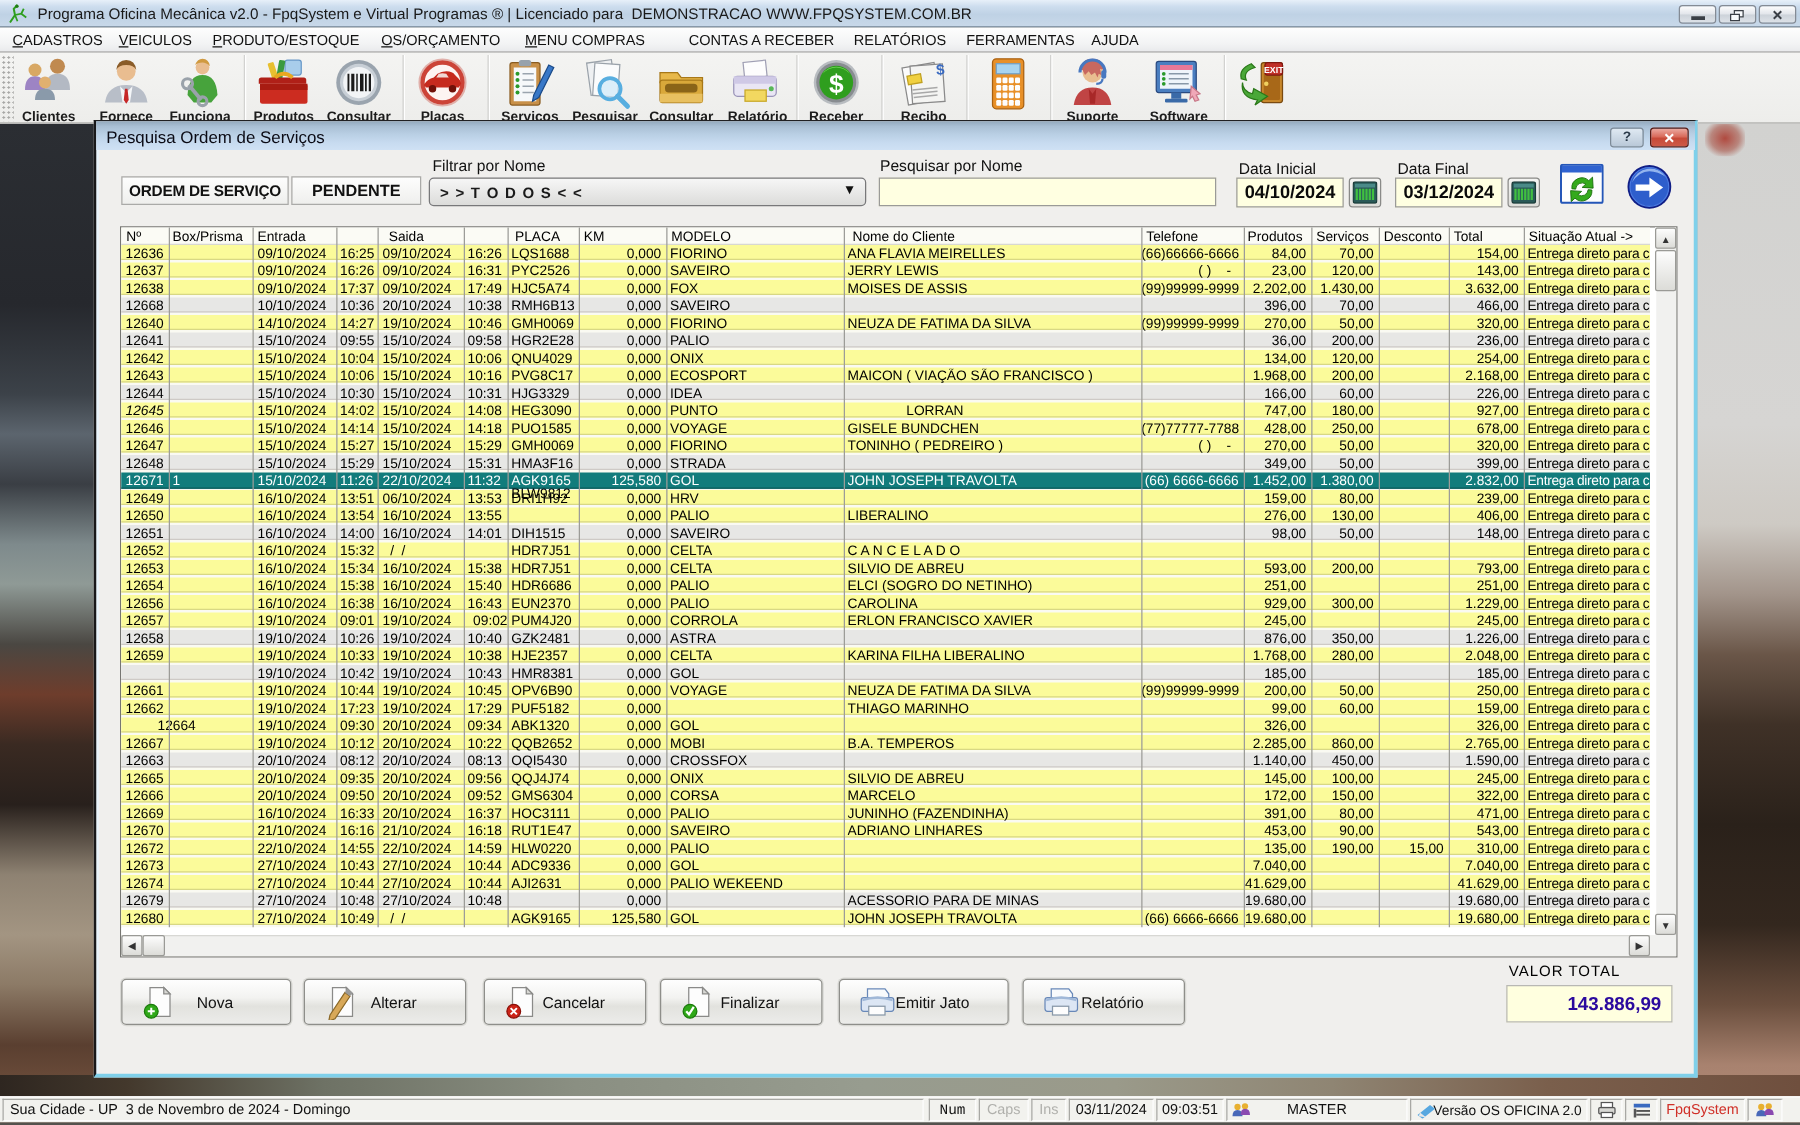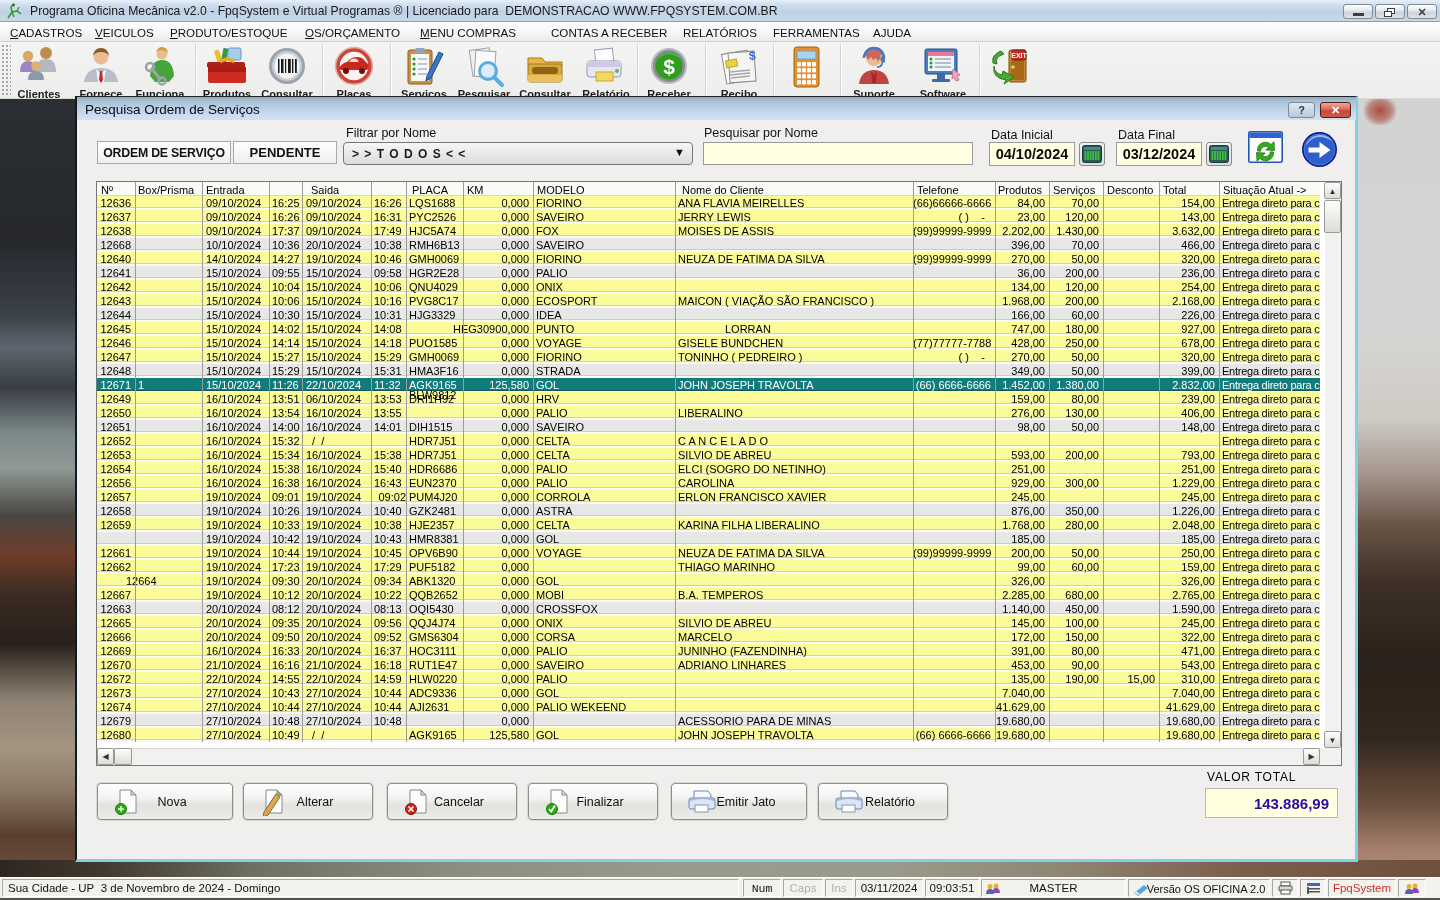--- a/index.html
+++ b/index.html
@@ -495,26 +495,26 @@
 <div class="tx" style="left:306px;top:309px;width:65px;overflow:hidden;font-size:11px;color:#000000;">15/10/2024</div>
 <div class="tx" style="left:374px;top:309px;width:32px;overflow:hidden;font-size:11px;color:#000000;">10:31</div>
 <div class="tx" style="left:409px;top:309px;width:54px;overflow:hidden;font-size:11px;color:#000000;">HJG3329</div>
 <div class="tx" style="left:463px;top:309px;width:66px;text-align:right;font-size:11px;color:#000000;">0,000</div>
 <div class="tx" style="left:536px;top:309px;width:139px;overflow:hidden;font-size:11px;color:#000000;">IDEA</div>
 <div class="tx" style="left:995px;top:309px;width:50px;text-align:right;font-size:11px;color:#000000;">166,00</div>
 <div class="tx" style="left:1049px;top:309px;width:50px;text-align:right;font-size:11px;color:#000000;">60,00</div>
 <div class="tx" style="left:1159px;top:309px;width:56px;text-align:right;font-size:11px;color:#000000;">226,00</div>
 <div class="tx" style="left:1222px;top:309px;width:98px;overflow:hidden;letter-spacing:-0.25px;font-size:11px;color:#000000;">Entrega direto para clie</div>
 <div class="a" style="left:97px;top:322px;width:1223px;height:12px;background:#fbfb9a;border-bottom:1px solid #d8d884;"></div>
-<div class="tx" style="left:97px;top:323px;width:34px;text-align:right;font-size:11px;color:#000000;">12645</div>
+<div class="tx" style="left:97px;top:323px;width:34px;text-align:right;font-size:11px;color:#000000;font-style:italic;">12645</div>
 <div class="tx" style="left:206px;top:323px;width:63px;overflow:hidden;font-size:11px;color:#000000;">15/10/2024</div>
 <div class="tx" style="left:272px;top:323px;width:30px;overflow:hidden;font-size:11px;color:#000000;">14:02</div>
 <div class="tx" style="left:306px;top:323px;width:65px;overflow:hidden;font-size:11px;color:#000000;">15/10/2024</div>
 <div class="tx" style="left:374px;top:323px;width:32px;overflow:hidden;font-size:11px;color:#000000;">14:08</div>
-<div class="tx" style="left:409px;top:323px;width:54px;overflow:hidden;font-size:11px;color:#000000;margin-left:44px;">HEG3090</div>
+<div class="tx" style="left:409px;top:323px;width:54px;overflow:hidden;font-size:11px;color:#000000;">HEG3090</div>
 <div class="tx" style="left:463px;top:323px;width:66px;text-align:right;font-size:11px;color:#000000;">0,000</div>
 <div class="tx" style="left:536px;top:323px;width:139px;overflow:hidden;font-size:11px;color:#000000;">PUNTO</div>
 <div class="tx" style="left:678px;top:323px;width:235px;overflow:hidden;font-size:11px;color:#000000;padding-left:47px;">LORRAN</div>
 <div class="tx" style="left:995px;top:323px;width:50px;text-align:right;font-size:11px;color:#000000;">747,00</div>
 <div class="tx" style="left:1049px;top:323px;width:50px;text-align:right;font-size:11px;color:#000000;">180,00</div>
 <div class="tx" style="left:1159px;top:323px;width:56px;text-align:right;font-size:11px;color:#000000;">927,00</div>
 <div class="tx" style="left:1222px;top:323px;width:98px;overflow:hidden;letter-spacing:-0.25px;font-size:11px;color:#000000;">Entrega direto para clie</div>
 <div class="a" style="left:97px;top:336px;width:1223px;height:12px;background:#fbfb9a;border-bottom:1px solid #d8d884;"></div>
 <div class="tx" style="left:97px;top:337px;width:34px;text-align:right;font-size:11px;color:#000000;">12646</div>
 <div class="tx" style="left:206px;top:337px;width:63px;overflow:hidden;font-size:11px;color:#000000;">15/10/2024</div>
@@ -761,21 +761,21 @@
 <div class="tx" style="left:97px;top:589px;width:34px;text-align:right;font-size:11px;color:#000000;">12667</div>
 <div class="tx" style="left:206px;top:589px;width:63px;overflow:hidden;font-size:11px;color:#000000;">19/10/2024</div>
 <div class="tx" style="left:272px;top:589px;width:30px;overflow:hidden;font-size:11px;color:#000000;">10:12</div>
 <div class="tx" style="left:306px;top:589px;width:65px;overflow:hidden;font-size:11px;color:#000000;">20/10/2024</div>
 <div class="tx" style="left:374px;top:589px;width:32px;overflow:hidden;font-size:11px;color:#000000;">10:22</div>
 <div class="tx" style="left:409px;top:589px;width:54px;overflow:hidden;font-size:11px;color:#000000;">QQB2652</div>
 <div class="tx" style="left:463px;top:589px;width:66px;text-align:right;font-size:11px;color:#000000;">0,000</div>
 <div class="tx" style="left:536px;top:589px;width:139px;overflow:hidden;font-size:11px;color:#000000;">MOBI</div>
 <div class="tx" style="left:678px;top:589px;width:235px;overflow:hidden;font-size:11px;color:#000000;">B.A. TEMPEROS</div>
 <div class="tx" style="left:995px;top:589px;width:50px;text-align:right;font-size:11px;color:#000000;">2.285,00</div>
-<div class="tx" style="left:1049px;top:589px;width:50px;text-align:right;font-size:11px;color:#000000;">680,00</div>
+<div class="tx" style="left:1049px;top:589px;width:50px;text-align:right;font-size:11px;color:#000000;">860,00</div>
 <div class="tx" style="left:1159px;top:589px;width:56px;text-align:right;font-size:11px;color:#000000;">2.765,00</div>
 <div class="tx" style="left:1222px;top:589px;width:98px;overflow:hidden;letter-spacing:-0.25px;font-size:11px;color:#000000;">Entrega direto para clie</div>
 <div class="a" style="left:97px;top:602px;width:1223px;height:12px;background:#e7e7e5;border-bottom:1px solid #cecac6;"></div>
 <div class="tx" style="left:97px;top:603px;width:34px;text-align:right;font-size:11px;color:#000000;">12663</div>
 <div class="tx" style="left:206px;top:603px;width:63px;overflow:hidden;font-size:11px;color:#000000;">20/10/2024</div>
 <div class="tx" style="left:272px;top:603px;width:30px;overflow:hidden;font-size:11px;color:#000000;">08:12</div>
 <div class="tx" style="left:306px;top:603px;width:65px;overflow:hidden;font-size:11px;color:#000000;">20/10/2024</div>
 <div class="tx" style="left:374px;top:603px;width:32px;overflow:hidden;font-size:11px;color:#000000;">08:13</div>
 <div class="tx" style="left:409px;top:603px;width:54px;overflow:hidden;font-size:11px;color:#000000;">OQI5430</div>
 <div class="tx" style="left:463px;top:603px;width:66px;text-align:right;font-size:11px;color:#000000;">0,000</div>

